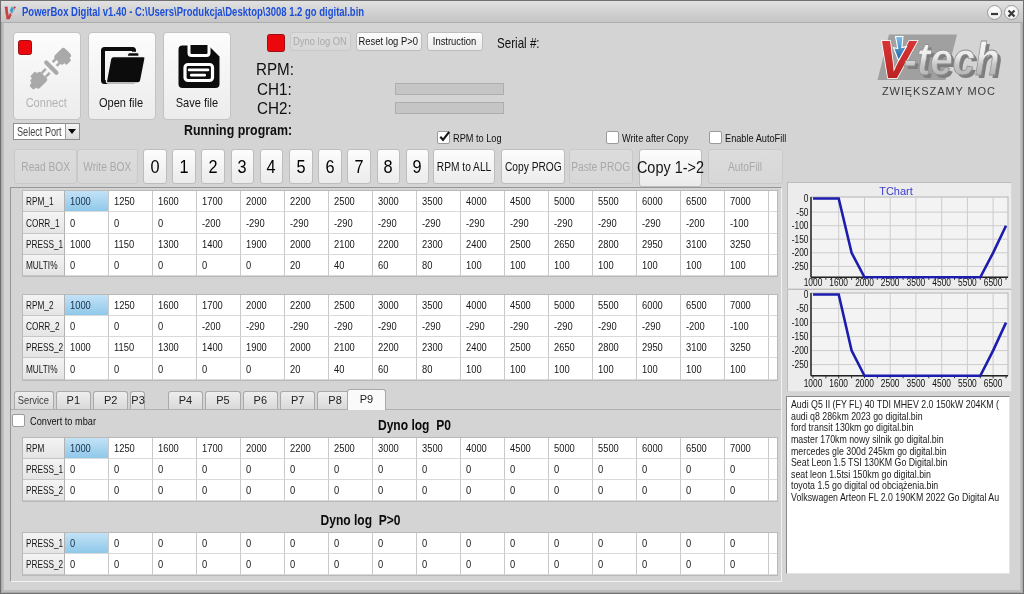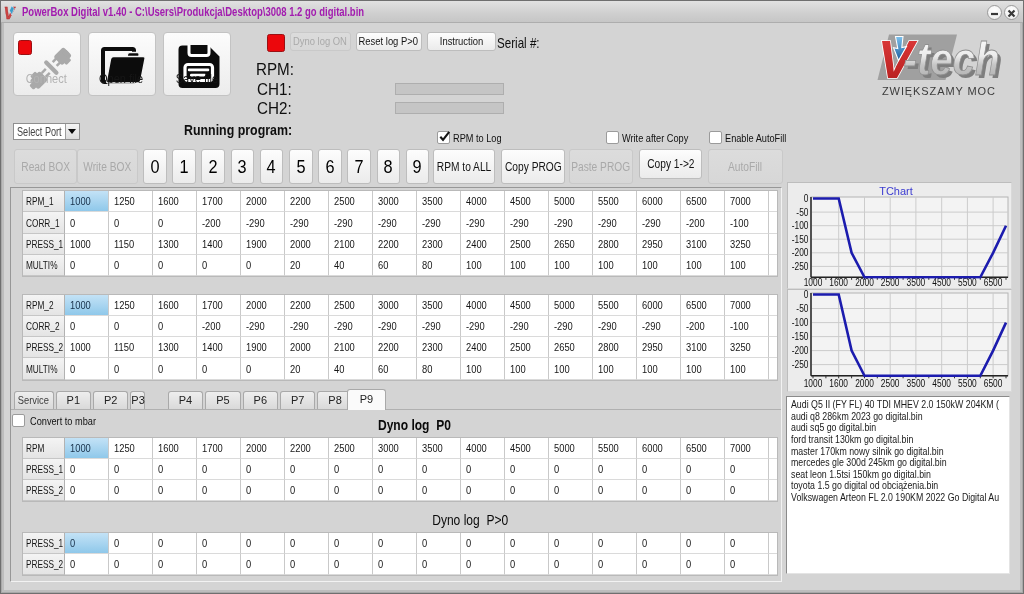--- a/index.html
+++ b/index.html
@@ -3,24 +3,24 @@
 *{margin:0;padding:0;box-sizing:border-box;}
 html,body{width:1024px;height:594px;overflow:hidden;}
 body{font-family:"Liberation Sans",sans-serif;background:#d4d4d4;position:relative;}
 .ab{position:absolute;}
 .sx{display:inline-block;transform-origin:0 50%;white-space:nowrap;}
 .sxc{display:inline-block;transform-origin:50% 50%;white-space:nowrap;}
 #frame{position:absolute;inset:0;background:#d4d4d4;
  box-shadow:inset 0 0 0 1px #6f6f6f, inset 0 0 0 2px #a8a8a8, inset 0 0 0 4px #bdbdbd;}
 #titlebar{position:absolute;left:1px;top:1px;width:1022px;height:22px;
  background:linear-gradient(#e2e2e2,#cfcfcf 60%,#c6c6c6);border-bottom:1px solid #adadad;}
-#title{position:absolute;left:22px;top:4.5px;font-size:12.5px;font-weight:bold;color:#a21caf;}
+#title{position:absolute;left:22px;top:4.5px;font-size:12.5px;font-weight:bold;color:#1d4ed8;}
 .winbtn{position:absolute;top:5px;width:15px;height:15px;border-radius:50%;
  background:radial-gradient(circle at 50% 35%,#ffffff,#ececec);border:1px solid #9b9b9b;}
-.bigbtn{position:absolute;width:68px;height:64px;border:1px solid #c3c3c3;border-radius:4px;
+.bigbtn{position:absolute;width:68px;height:88px;border:1px solid #c3c3c3;border-radius:4px;
  background:linear-gradient(#fcfcfc,#ececec);}
 .bigbtn .lbl{position:absolute;left:-10px;right:-10px;bottom:9px;text-align:center;font-size:13px;color:#161616;}
 .btn{position:absolute;border:1px solid #bdbdbd;border-radius:3px;
  background:linear-gradient(#fdfdfd,#ebebeb);display:flex;align-items:center;justify-content:center;
  font-size:11.5px;color:#141414;white-space:nowrap;}
 .btn.dis{color:#a9a9a9;background:linear-gradient(#dcdcdc,#d7d7d7);border-color:#c9c9c9;align-items:center;}
 .cb{position:absolute;width:13px;height:13px;background:#fff;border:1px solid #9b9b9b;border-radius:2px;}
 .cb svg{position:absolute;left:0px;top:-2px;overflow:visible;}
 .cblbl{position:absolute;font-size:11.5px;color:#111;}
 .bar{position:absolute;width:109px;height:12px;background:#c5c5c5;border:1px solid #aeaeae;}
@@ -99,21 +99,21 @@
 <div class="ab" style="left:2px;top:5px;width:0;height:0;border:4.5px solid transparent;border-top:5.5px solid #0a0a0a;border-bottom:none"></div>
 </div>
   </div>
 <div class="ab" style="left:266.5px;top:33.5px;width:18.5px;height:18.5px;background:#ec070c;border:1.5px solid #9b1013;border-radius:2.5px"></div>
 <div class="btn dis" style="left:290px;top:31.5px;width:60.5px;height:19px">
     <span class="sxc" style="transform:scaleX(0.82)">Dyno log ON</span>
   </div>
 <div class="btn" style="left:355.5px;top:31.5px;width:66px;height:19px">
     <span class="sxc" style="transform:scaleX(0.82)">Reset log P&gt;0</span>
   </div>
-<div class="btn" style="left:427px;top:31.5px;width:69px;height:19px">
+<div class="btn" style="left:427px;top:31.5px;width:56px;height:19px">
     <span class="sxc" style="transform:scaleX(0.82)">Instruction</span>
   </div>
 <div class="lab" style="left:497px;top:35px;font-size:14.5px"><span class="sx" style="transform:scaleX(0.8)">Serial #:</span></div>
 <div class="lab" style="left:256px;top:60.5px;font-size:16px"><span class="sx" style="transform:scaleX(0.95)">RPM:</span></div>
 <div class="lab" style="left:257px;top:80.5px;font-size:16px"><span class="sx" style="transform:scaleX(0.95)">CH1:</span></div>
 <div class="lab" style="left:257px;top:100px;font-size:16px"><span class="sx" style="transform:scaleX(0.95)">CH2:</span></div>
 <div class="bar" style="left:394.5px;top:82.5px"></div>
 <div class="bar" style="left:394.5px;top:102px"></div>
 <div class="lab" style="left:184px;top:120.5px;font-weight:bold;font-size:15.5px"><span class="sx" style="transform:scaleX(0.8)">Running program:</span></div>
 <div class="cb" style="left:436.5px;top:131px">
@@ -164,21 +164,21 @@
   </div>
 <div class="btn" style="left:433px;top:149px;width:61.5px;height:35px;font-size:12px">
     <span class="sxc" style="transform:scaleX(0.85)">RPM to ALL</span>
   </div>
 <div class="btn" style="left:501px;top:149px;width:64px;height:35px;font-size:12px">
     <span class="sxc" style="transform:scaleX(0.85)">Copy PROG</span>
   </div>
 <div class="btn dis" style="left:569px;top:149px;width:64px;height:35px;font-size:12px">
     <span class="sxc" style="transform:scaleX(0.85)">Paste PROG</span>
   </div>
-<div class="btn" style="left:639px;top:149px;width:63px;height:30px;font-size:12px">
+<div class="btn" style="left:639px;top:149px;width:63px;height:38px;font-size:17px">
     <span class="sxc" style="transform:scaleX(0.85)">Copy 1-&gt;2</span>
   </div>
 <div class="btn dis" style="left:708px;top:149px;width:75px;height:35px;font-size:12px">
     <span class="sxc" style="transform:scaleX(0.85)">AutoFill</span>
   </div>
 <div class="ab" style="left:9.5px;top:187px;width:772px;height:395px;border:1px solid #979797;border-right-color:#f2f2f2;border-bottom-color:#f2f2f2;background:#d4d4d4"></div>
 <div class="grid" style="top:190.3px">
     <table style="width:100%">
       <colgroup>
         <col style="width:42.5px">
@@ -483,21 +483,21 @@
           <td><span class="sx">0</span></td>
           <td><span class="sx">0</span></td>
           <td><span class="sx">0</span></td>
           <td><span class="sx">0</span></td>
           <td><span class="sx">0</span></td>
           <td style="border-right:none"></td>
         </tr>
       </tbody>
     </table>
   </div>
-<div class="ab" style="left:314px;top:511.5px;width:200px;text-align:right;font-size:14px;font-weight:normal;color:#0a0a0a"><span class="sxc" style="transform:scaleX(0.86)">Dyno log&nbsp; P&gt;0</span></div>
+<div class="ab" style="left:314px;top:511.5px;width:200px;text-align:left;font-size:14px;font-weight:bold;color:#0a0a0a"><span class="sxc" style="transform:scaleX(0.86)">Dyno log&nbsp; P&gt;0</span></div>
 <div class="grid" style="top:531.6px">
     <table style="width:100%">
       <colgroup>
         <col style="width:42.5px">
         <col style="width:44px">
         <col style="width:44px">
         <col style="width:44px">
         <col style="width:44px">
         <col style="width:44px">
         <col style="width:44px">
@@ -680,19 +680,19 @@
       <text x="102.2" y="97" font-size="10" text-anchor="middle" fill="#111" transform="scale(0.84,1)" transform-origin="102.2 97">2500</text>
       <text x="127.9" y="97" font-size="10" text-anchor="middle" fill="#111" transform="scale(0.84,1)" transform-origin="127.9 97">3500</text>
       <text x="153.7" y="97" font-size="10" text-anchor="middle" fill="#111" transform="scale(0.84,1)" transform-origin="153.7 97">4500</text>
       <text x="179.4" y="97" font-size="10" text-anchor="middle" fill="#111" transform="scale(0.84,1)" transform-origin="179.4 97">5500</text>
       <text x="205.1" y="97" font-size="10" text-anchor="middle" fill="#111" transform="scale(0.84,1)" transform-origin="205.1 97">6500</text>
       <polyline points="25.0,4.5 37.9,4.5 50.7,4.5 63.6,60.6 76.5,85.8 89.3,85.8 102.2,85.8 115.1,85.8 127.9,85.8 140.8,85.8 153.7,85.8 166.5,85.8 179.4,85.8 192.3,85.8 205.1,60.6 218.0,32.6" fill="none" stroke="#1c1cae" stroke-width="2.6" stroke-linejoin="miter" clip-path="url(#cp289)"></polyline>
     </svg></div>
 <div id="list">
     <div><span class="sx">Audi Q5 II (FY FL) 40 TDI MHEV 2.0 150kW 204KM (</span></div>
     <div><span class="sx">audi q8 286km 2023 go digital.bin</span></div>
-    <div><span class="sx">audi sq5 go digital.bin</span></div>
     <div><span class="sx">ford transit 130km go digital.bin</span></div>
     <div><span class="sx">master 170km nowy silnik go digital.bin</span></div>
     <div><span class="sx">mercedes gle 300d 245km go digital.bin</span></div>
+    <div><span class="sx">Seat Leon 1.5 TSI 130KM Go Digital.bin</span></div>
     <div><span class="sx">seat leon 1.5tsi 150km go digital.bin</span></div>
     <div><span class="sx">toyota 1.5 go digital od obciążenia.bin</span></div>
     <div><span class="sx">Volkswagen Arteon FL 2.0 190KM 2022 Go Digital Au</span></div>
   </div>
 </body></html>

